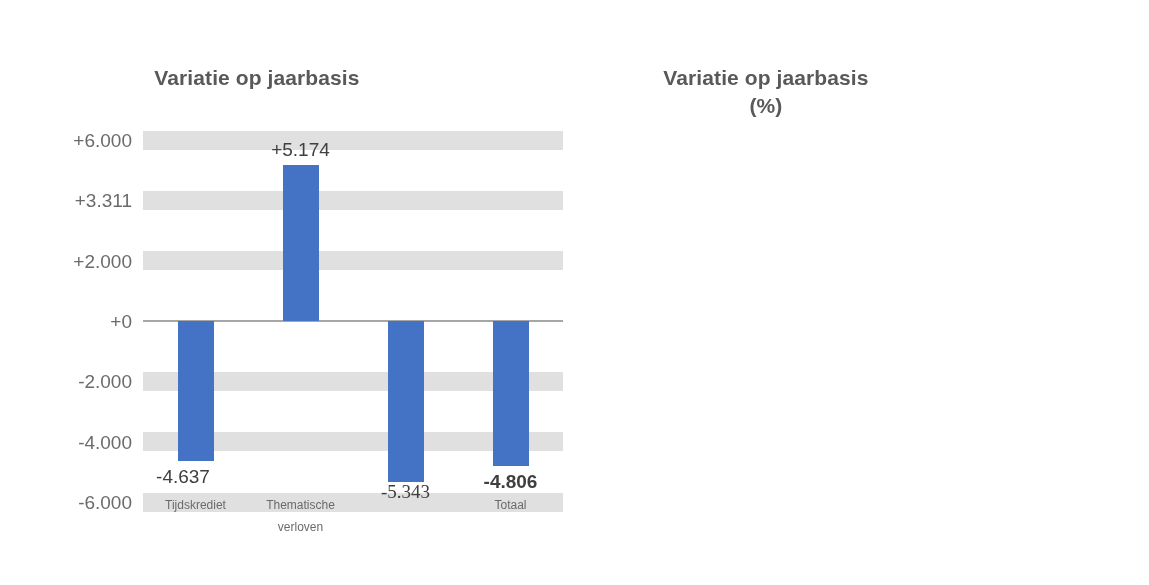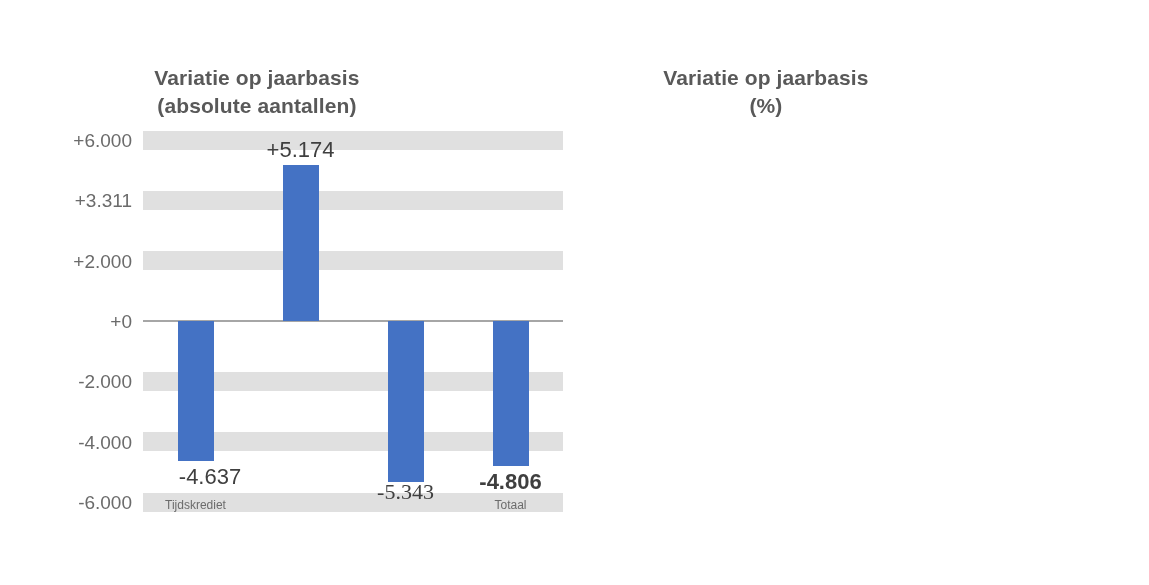--- a/index.html
+++ b/index.html
@@ -75,21 +75,21 @@
     margin-left: 36px;
   }
 
   .bar {
     position: absolute;
   }
   .bar-blue   { background: #4472c4; }
 
   .dlabel {
     position: absolute;
-    font-size: 22px;
+    font-size: 19px;
     line-height: 21px;
     color: #3f3f3f;
     white-space: nowrap;
     text-align: center;
     transform: translateX(-50%);
   }
 
   .xlabel {
     position: absolute;
     font-size: 12px;
@@ -102,44 +102,47 @@
   .xlabel .xl-line { display: block; }
 </style>
 </head>
 <body>
 
 <div class="charts-row">
 
   <div class="chart-panel" id="chart-left">
     <div class="chart-title">
       <span class="t-line">Variatie op jaarbasis</span>
-      <span class="t-line">(absolute aantallen)</span>
     </div>
     <div class="plot" id="plot-left">
         <div class="band" style="top: -9.5px; height: 19px;"></div>
         <div class="ytick" style="top: 0px;">+6.000</div>
         <div class="band" style="top: 50.8333px; height: 19px;"></div>
         <div class="ytick" style="top: 60.3333px;">+3.311</div>
         <div class="band" style="top: 111.167px; height: 19px;"></div>
         <div class="ytick" style="top: 120.667px;">+2.000</div>
         <div class="ytick" style="top: 181px;">+0</div>
         <div class="band" style="top: 231.833px; height: 19px;"></div>
         <div class="ytick" style="top: 241.333px;">-2.000</div>
         <div class="band" style="top: 292.167px; height: 19px;"></div>
         <div class="ytick" style="top: 301.667px;">-4.000</div>
         <div class="band" style="top: 352.5px; height: 19px;"></div>
         <div class="ytick" style="top: 362px;">-6.000</div>
         <div class="zeroline" style="top: 180px;"></div>
         <div class="bar bar-blue" style="left: 34.5px; top: 181px; width: 36px; height: 139.883px;"></div>
-        <div class="dlabel" style="left: 67px; top: 325.883px;">-4.637</div>
+        <div class="dlabel" style="left: 40px; top: 325.883px;">-4.637</div>
         <div class="xlabel" style="left: 52.5px; top: 354px;">
           <span class="xl-line">Tijdskrediet</span>
         </div>
         <div class="bar bar-blue" style="left: 139.5px; top: 24.9177px; width: 36px; height: 156.082px;"></div>
         <div class="dlabel" style="left: 157.5px; top: -1.08233px;">+5.174</div>
+        <div class="xlabel" style="left: 157.5px; top: 354px;">
+          <span class="xl-line">Thematische</span>
+          <span class="xl-line">verloven</span>
+        </div>
         <div class="bar bar-blue" style="left: 244.5px; top: 181px; width: 36px; height: 161.18px;"></div>
         <div class="dlabel" style="left: 262.5px; top: 341px; font-family: Liberation Serif, serif;">-5.343</div>
         <div class="bar bar-blue" style="left: 349.5px; top: 181px; width: 36px; height: 144.981px;"></div>
         <div class="dlabel" style="left: 367.5px; top: 330.981px; font-weight: bold;">-4.806</div>
         <div class="xlabel" style="left: 367.5px; top: 354px;">
           <span class="xl-line">Totaal</span>
         </div>
       </div>
   </div>
 

